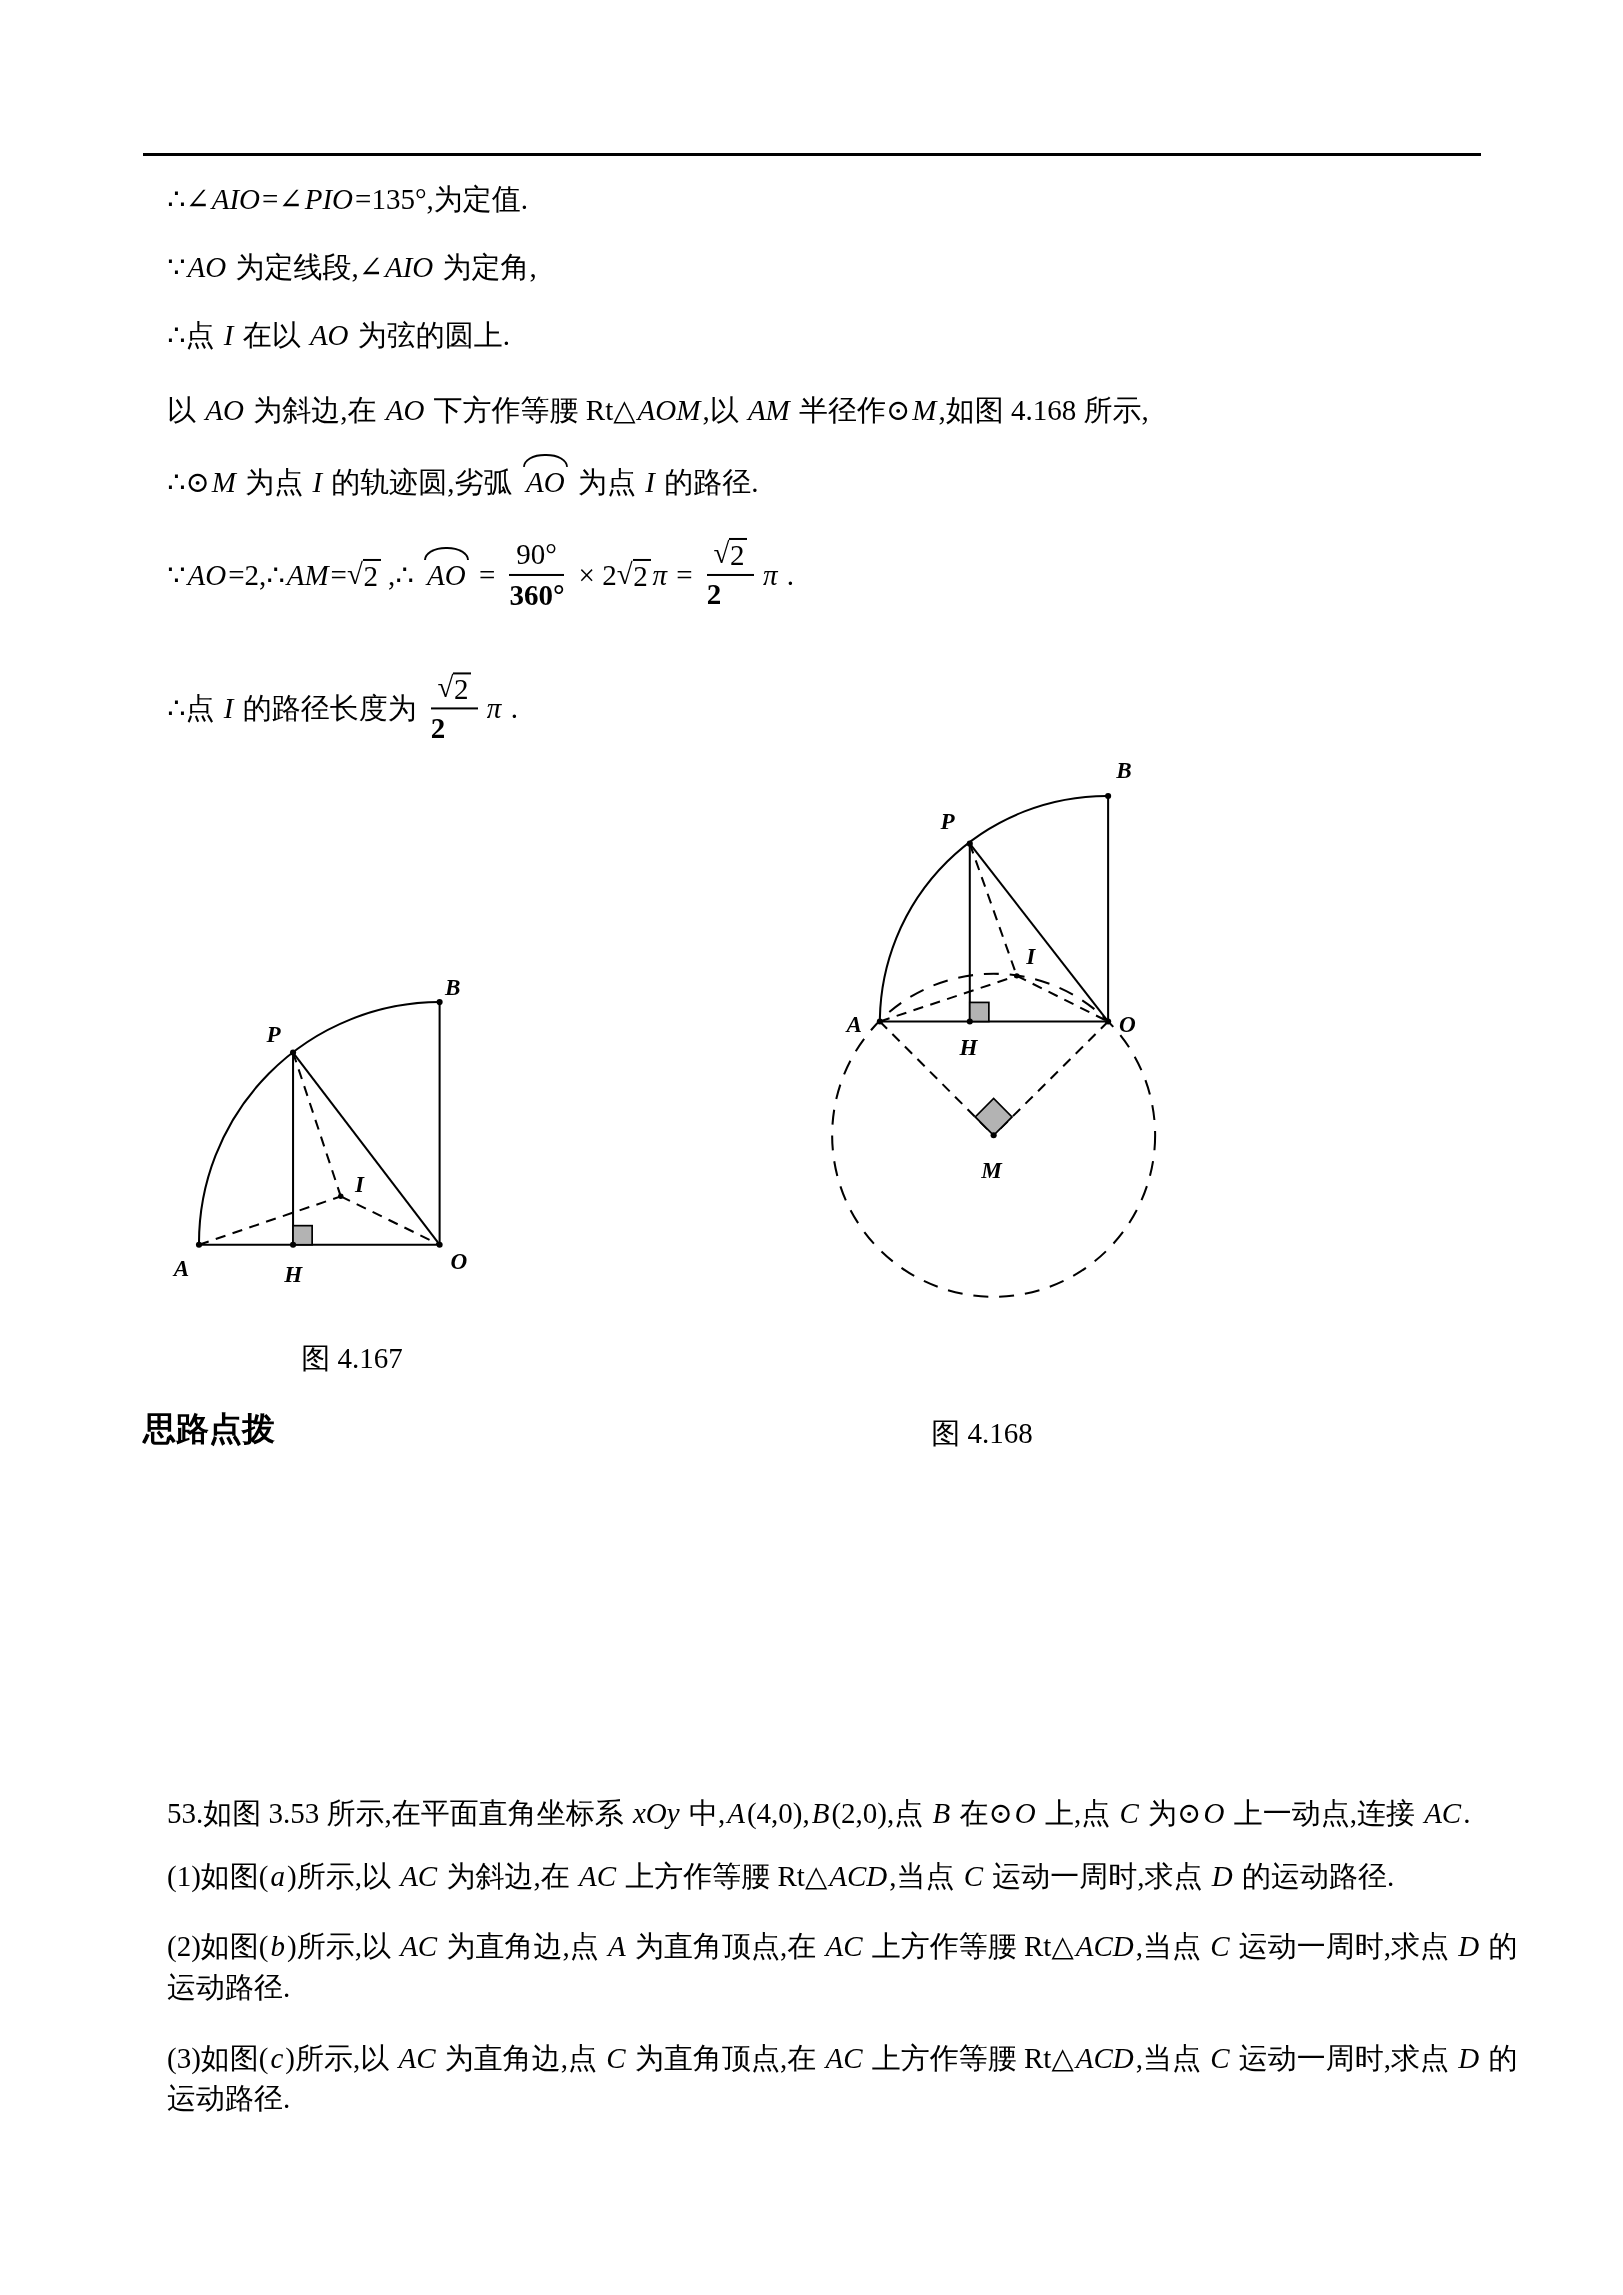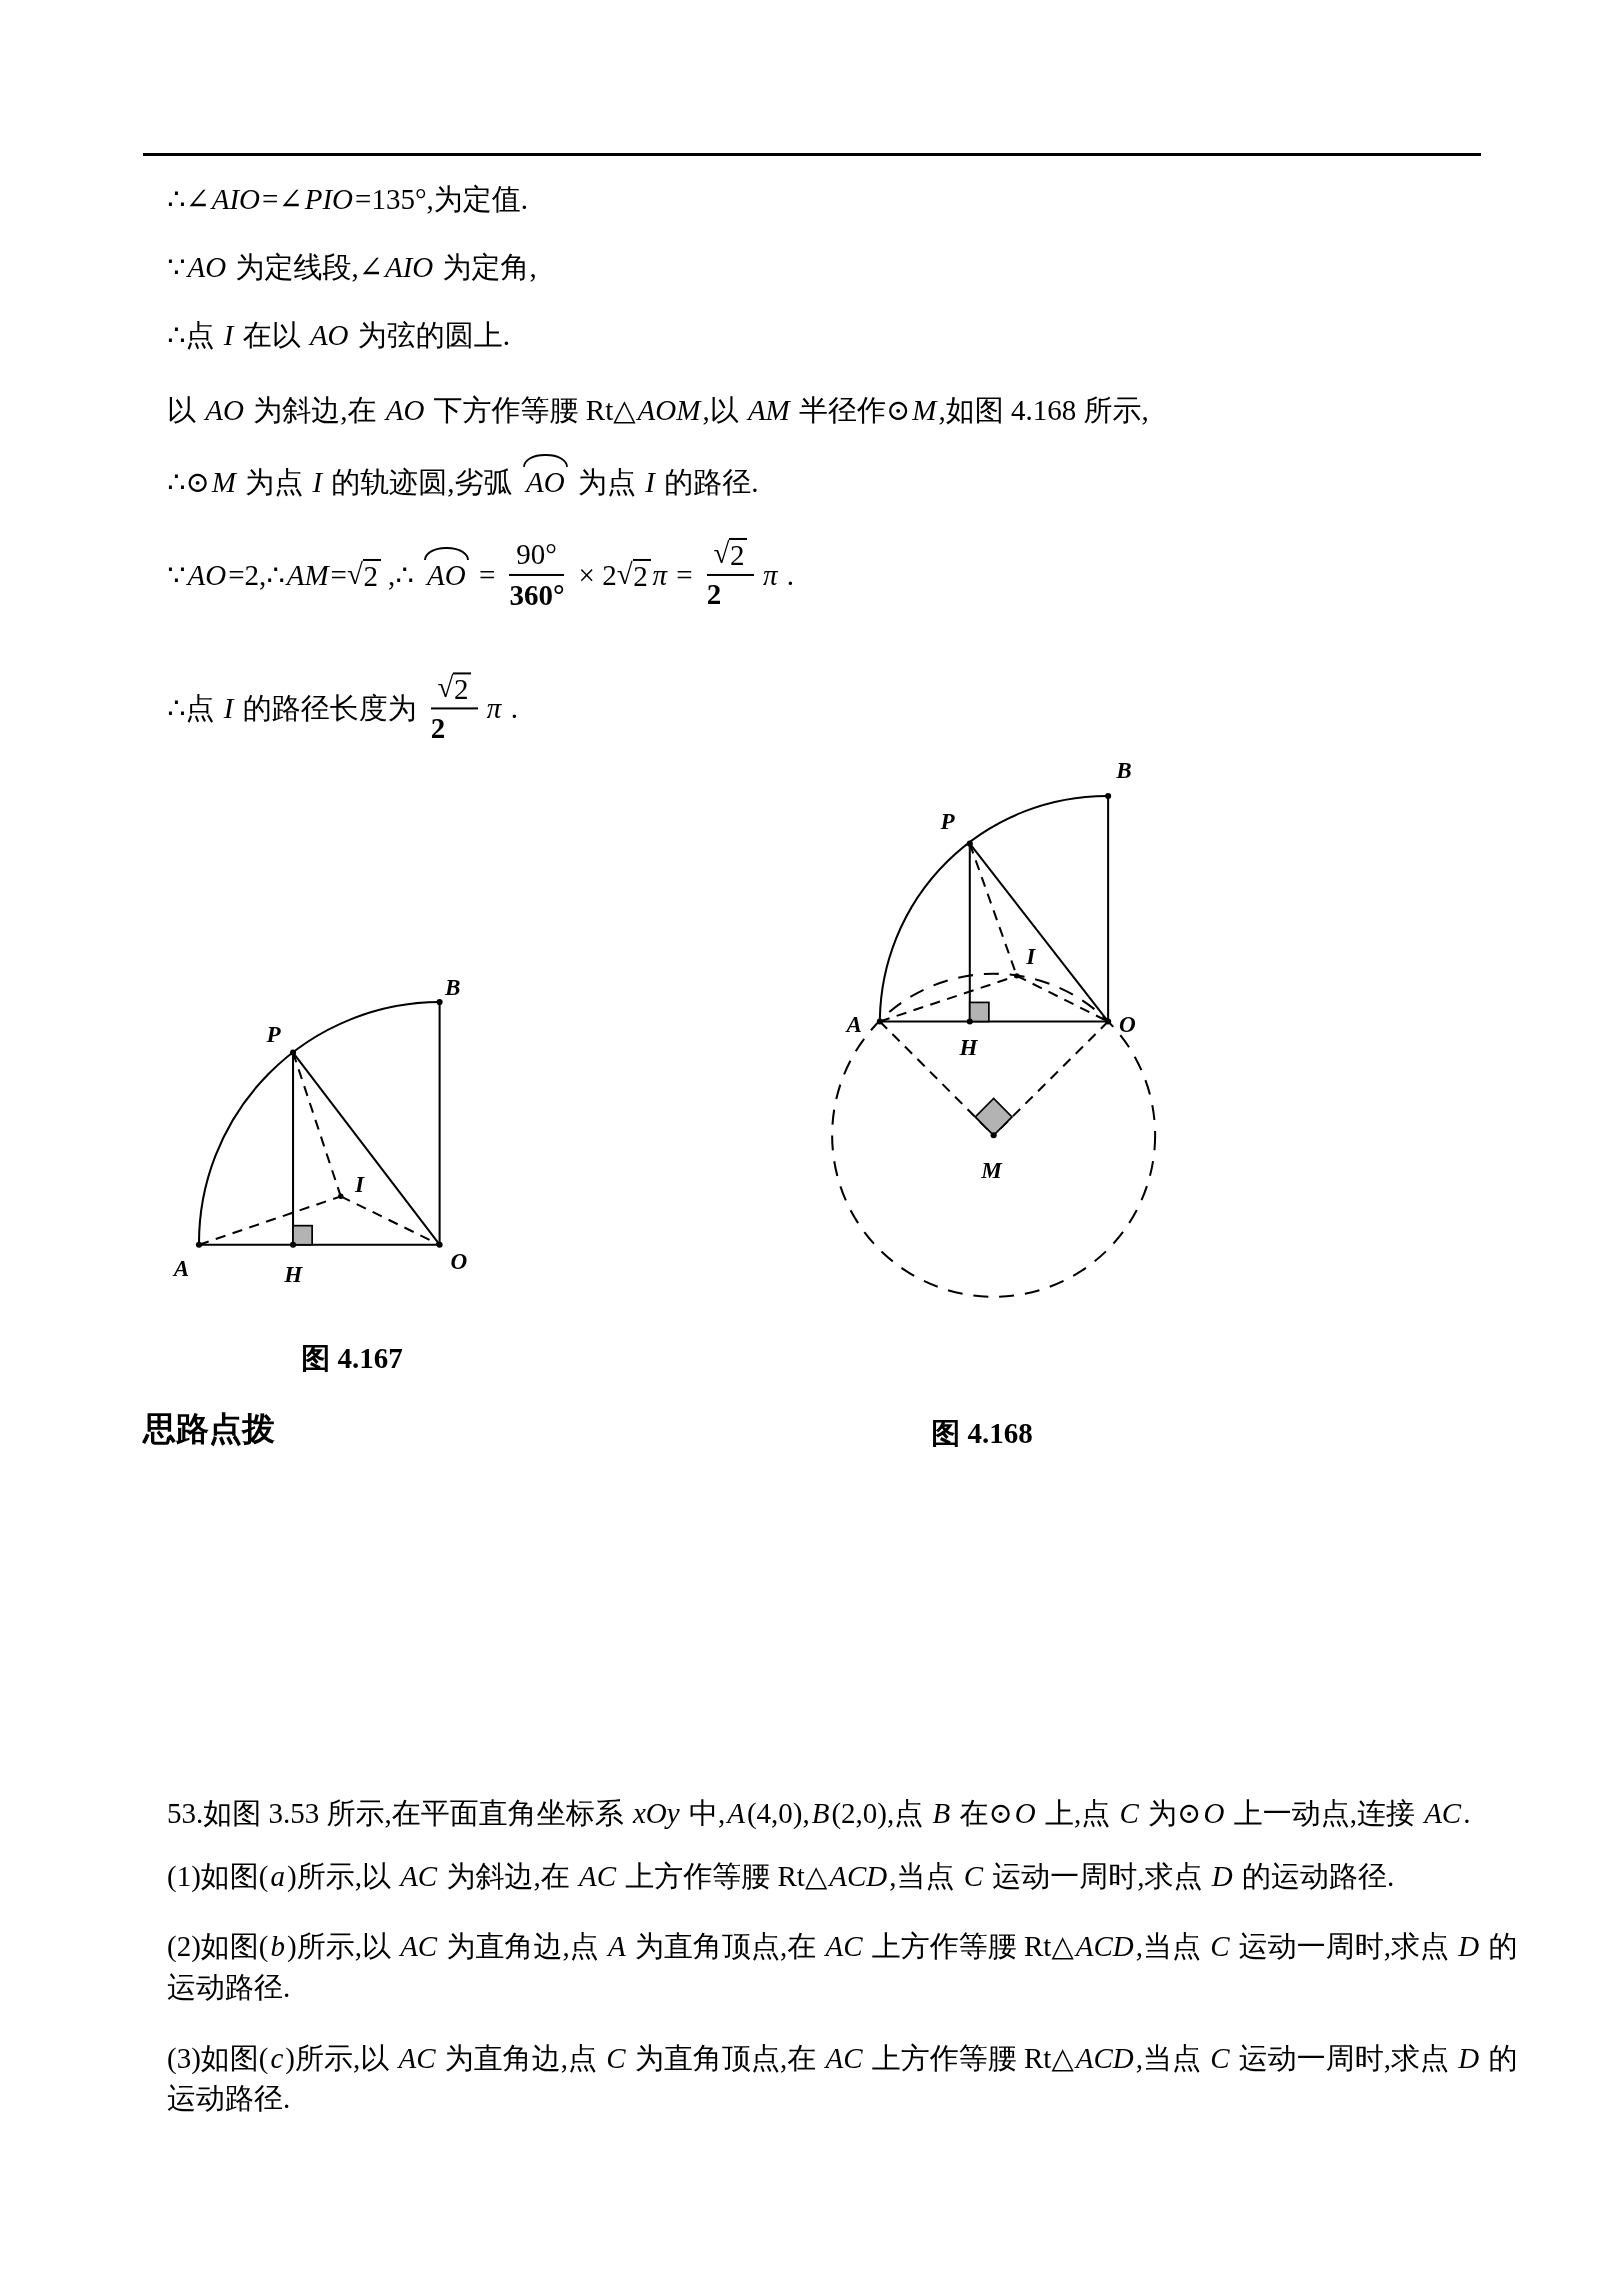--- a/index.html
+++ b/index.html
@@ -22,21 +22,21 @@
   
   .sqrt{display:inline-flex;align-items:flex-start;white-space:pre;}
   .sqrt .rsign{line-height:1.05;}
   .sqrt .ol{border-top:2px solid #000;padding:0 2.7px 0 0.7px;line-height:1.05;}
 
   
   .arc{position:relative;display:inline-block;margin:0 4.1px;white-space:pre;}
   .arc .cap{position:absolute;left:-1.4px;right:-1.4px;top:-10.2px;height:11.6px;
             border:2px solid #000;border-bottom:none;border-radius:50% 50% 0 0/100% 100% 0 0;}
 
-  .caption{position:absolute;transform:translate(-50%,-50%);font-size:29px;white-space:nowrap;font-weight:bold;}
+  .caption{position:absolute;transform:translate(-50%,-50%);font-size:29px;white-space:nowrap;}
   .hint-head{position:absolute;left:143px;transform:translateY(-50%);font-size:33px;font-weight:700;
              font-family:"Liberation Sans","DejaVu Sans",sans-serif;}
 
   .fig{position:absolute;}
   .fig .solid{stroke:#000;stroke-width:3;fill:none;}
   .fig .dash{stroke:#000;stroke-width:3;fill:none;stroke-dasharray:15 11;}
   .fig .dot{fill:#000;stroke:none;}
   .fig .ra{fill:#b3b3b3;stroke:#000;stroke-width:2.5;}
   .fig .flbl{font:italic 700 34px "Liberation Serif","DejaVu Serif",serif;fill:#000;}
 </style>

